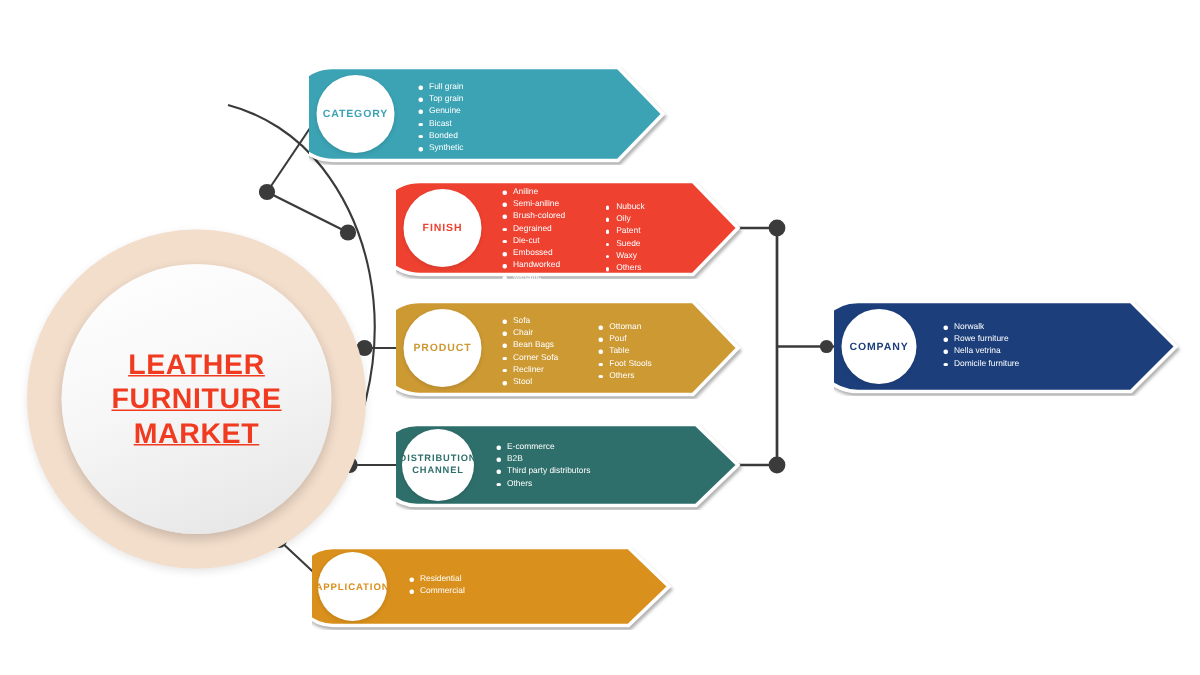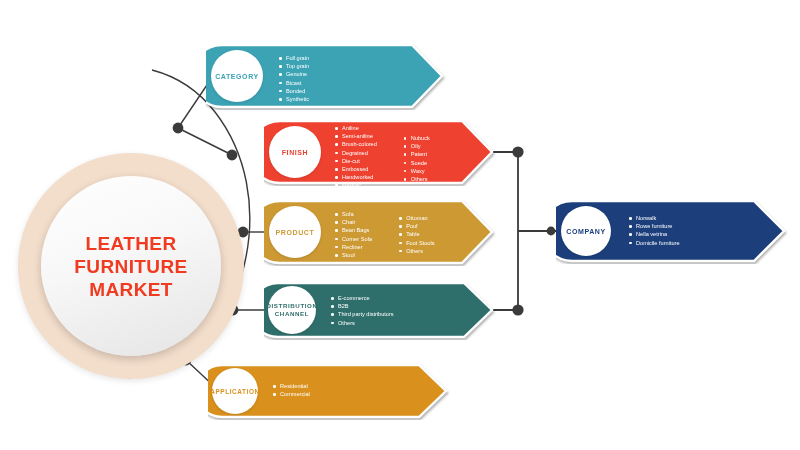--- a/index.html
+++ b/index.html
@@ -43,20 +43,21 @@
     justify-content: center;
   }
   .hub-title {
     color: #f03b20;
     font-weight: bold;
     font-size: 19px;
     line-height: 23px;
     text-align: center;
     letter-spacing: 0.4px;
     white-space: pre-line;
+    text-decoration: underline;
   }
 
   
   #wires {
     position: absolute;
     left: 0; top: 0;
     width: 800px;
     height: 450px;
     pointer-events: none;
   }

